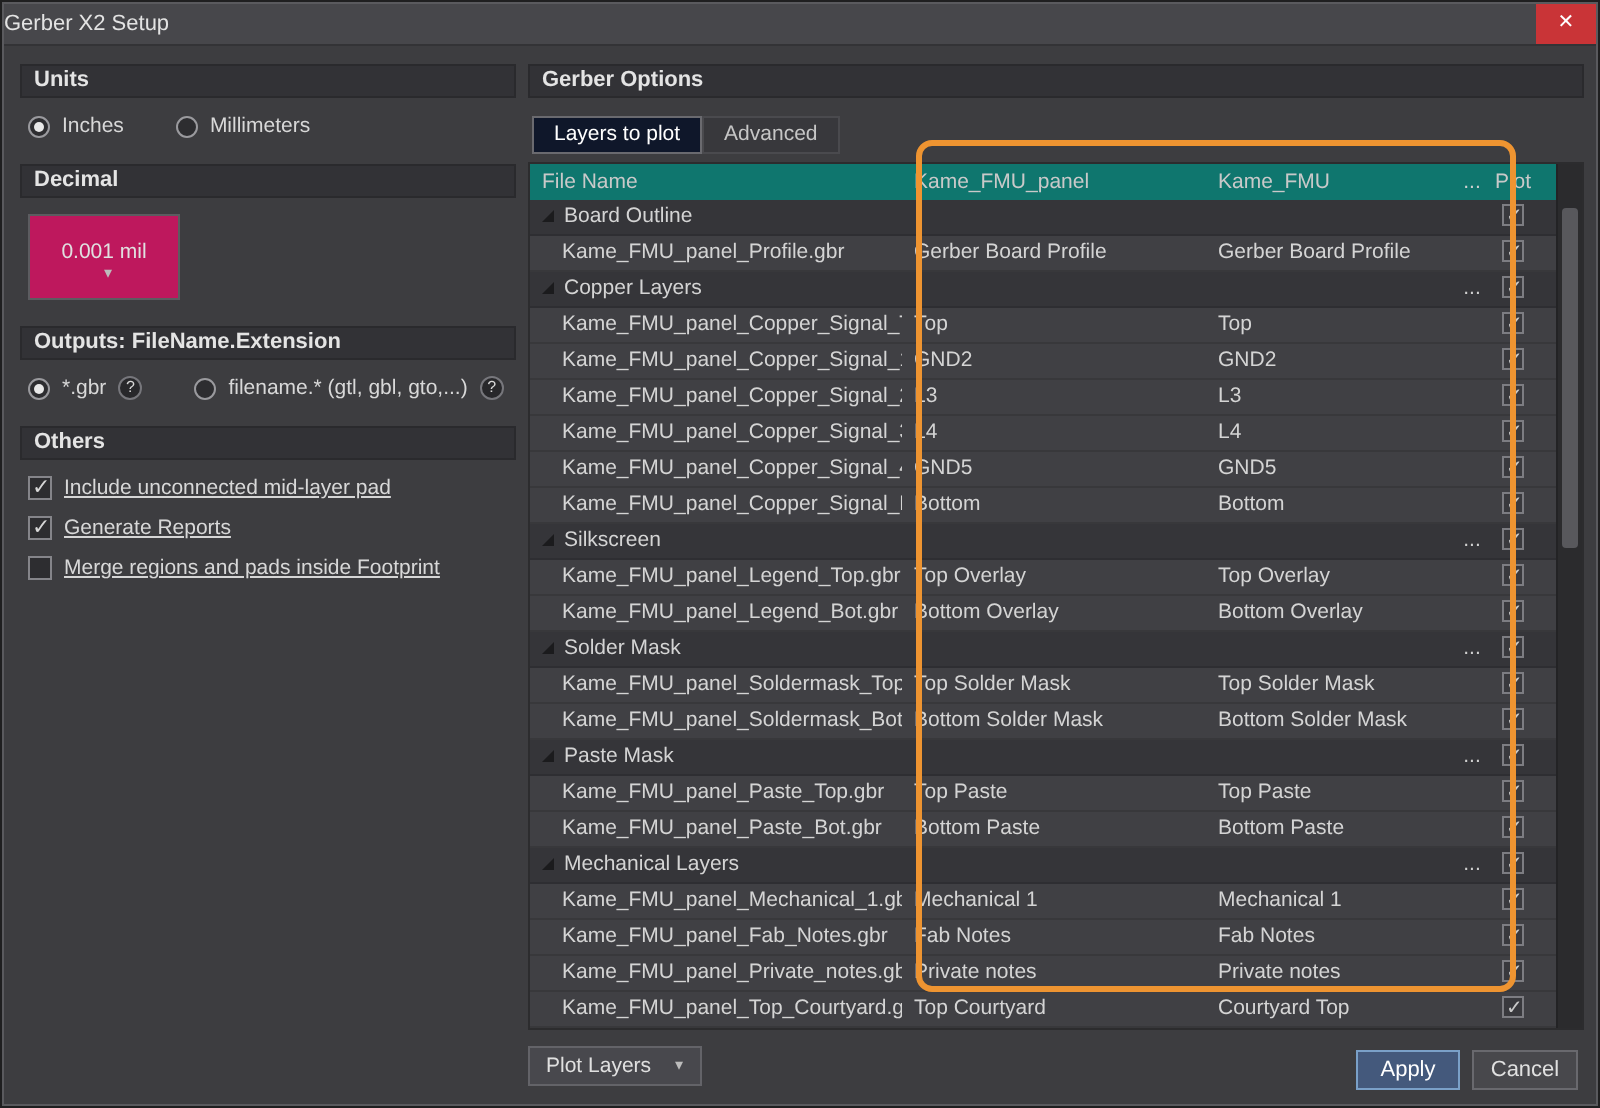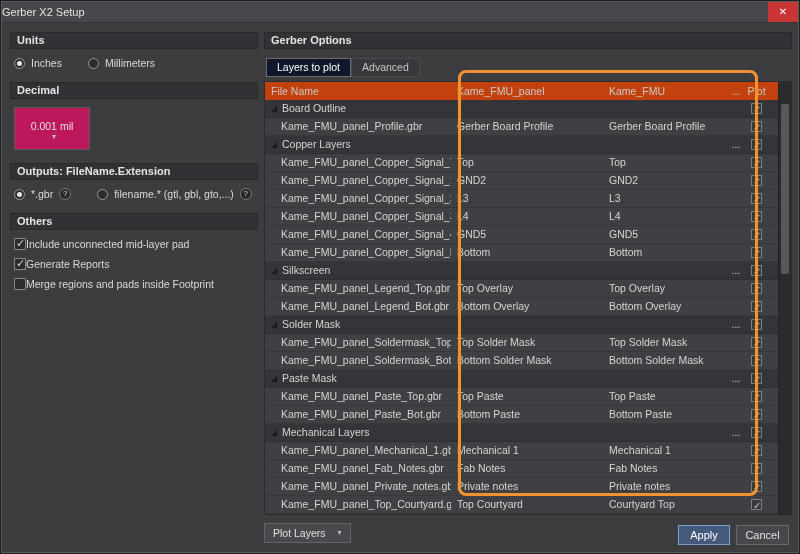--- a/index.html
+++ b/index.html
@@ -67,33 +67,33 @@
   
   .checkbox{
     display:inline-block;width:12px;height:12px;box-sizing:border-box;
     background:#2d2d30;border:1px solid #85858a;position:relative;
     flex:0 0 auto;cursor:pointer;
   }
   .checkbox.checked::after{
     content:"\2713";position:absolute;left:1px;top:-2px;
     color:#d6d6d6;font-size:11px;
   }
-  .check-row{display:flex;align-items:center;margin-bottom:8px;white-space:nowrap;}
+  .check-row{display:flex;align-items:center;gap:6px;margin-bottom:8px;white-space:nowrap;text-decoration:underline;}
   .check-label{font-size:10.5px;color:#d8d8d8;}
   
   .right-panel{position:absolute;left:262px;top:30px;width:528px;}
   .tabs{display:flex;margin-top:9px;margin-left:2px;}
   .tab{
     height:17px;line-height:17px;padding:0 10px;font-size:10.5px;
     background:#38383c;border:1px solid #4a4a4e;color:#c6c6c6;cursor:pointer;
   }
   .tab.active{background:#0f172a;border-color:#6a6a6f;color:#ffffff;}
   
   .table-wrap{position:relative;margin-top:4px;width:528px;border:1px solid #2c2c2e;box-sizing:border-box;}
-  .thead{display:flex;background:#c2410c;height:18px;line-height:18px;}
+  .thead{display:flex;background:#0f766e;height:18px;line-height:18px;}
   .thead .cell{color:#c9c9c9;font-size:10.5px;}
   .trow{display:flex;height:17px;line-height:17px;border-bottom:1px solid rgba(0,0,0,0.12);}
   .trow.file{background:#404044;}
   .trow.group{background:#353539;}
   .cell{box-sizing:border-box;overflow:hidden;white-space:nowrap;font-size:10.5px;color:#d4d4d4;}
   .cell.name{width:186px;padding-left:6px;}
   .trow.file .cell.name{padding-left:16px;}
   .cell.v1{width:152px;padding-left:6px;}
   .cell.v2{width:125px;padding-left:6px;}
   .cell.dots{width:16px;text-align:center;color:#d0d0d0;}

